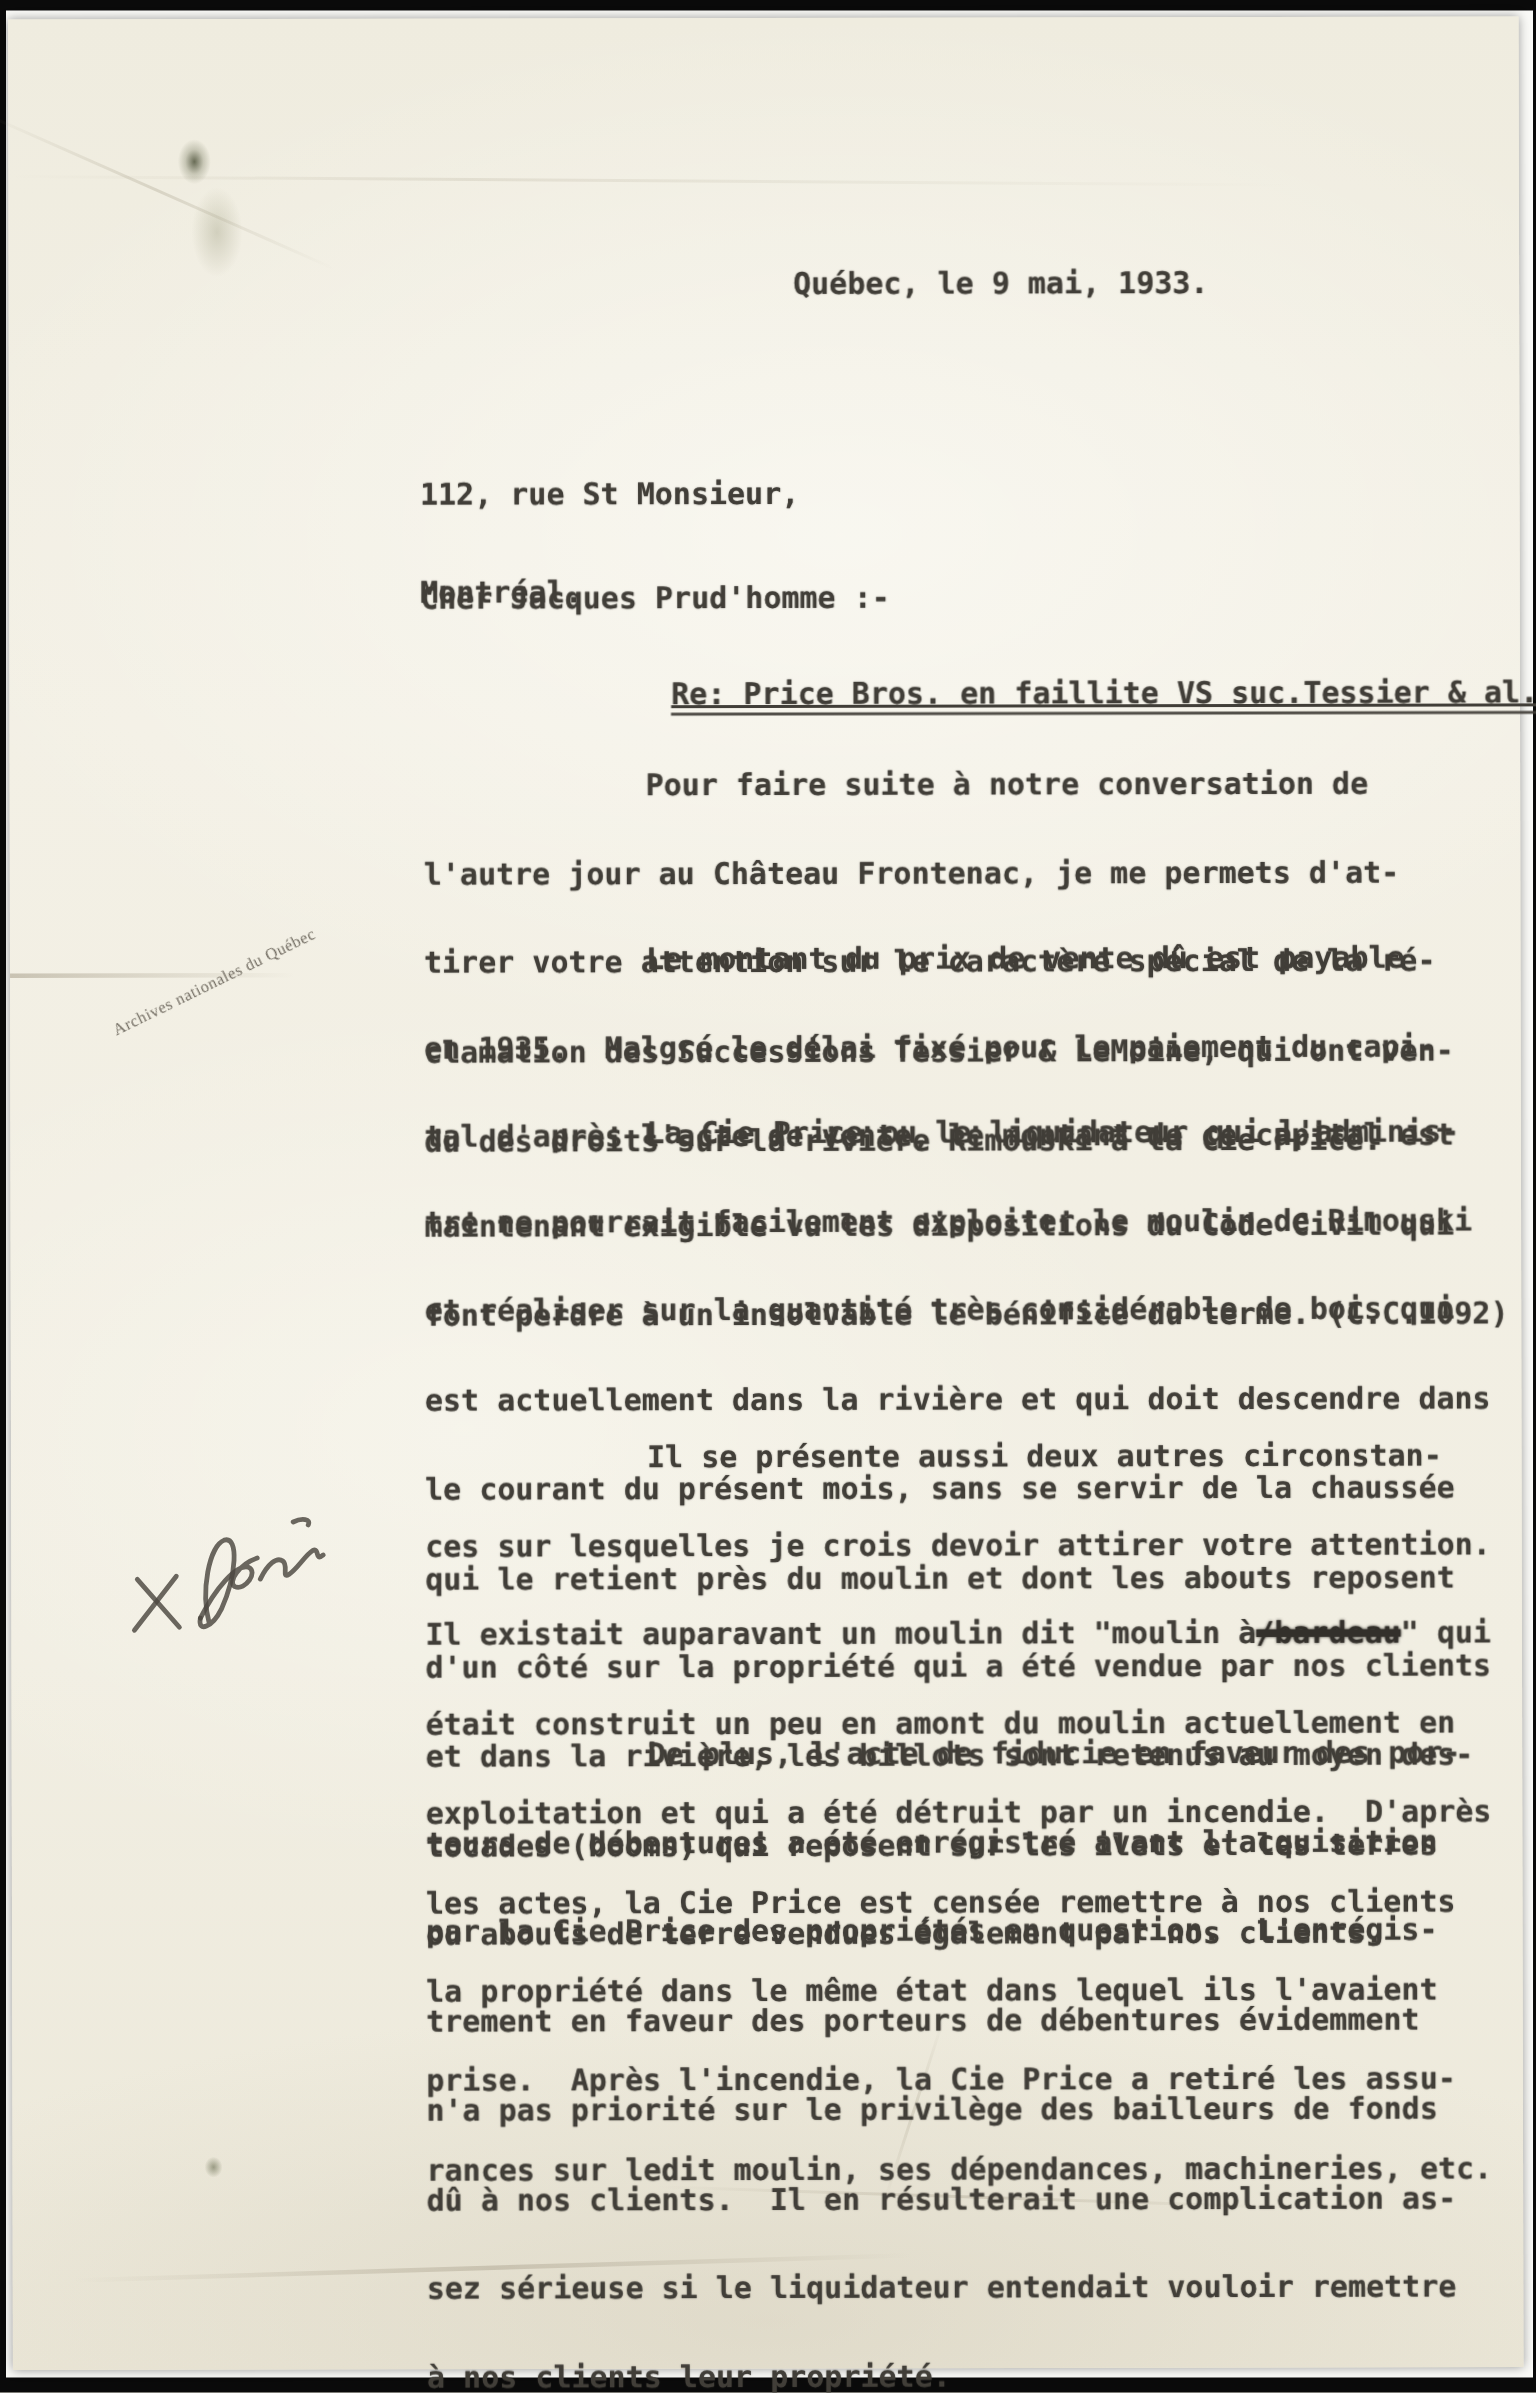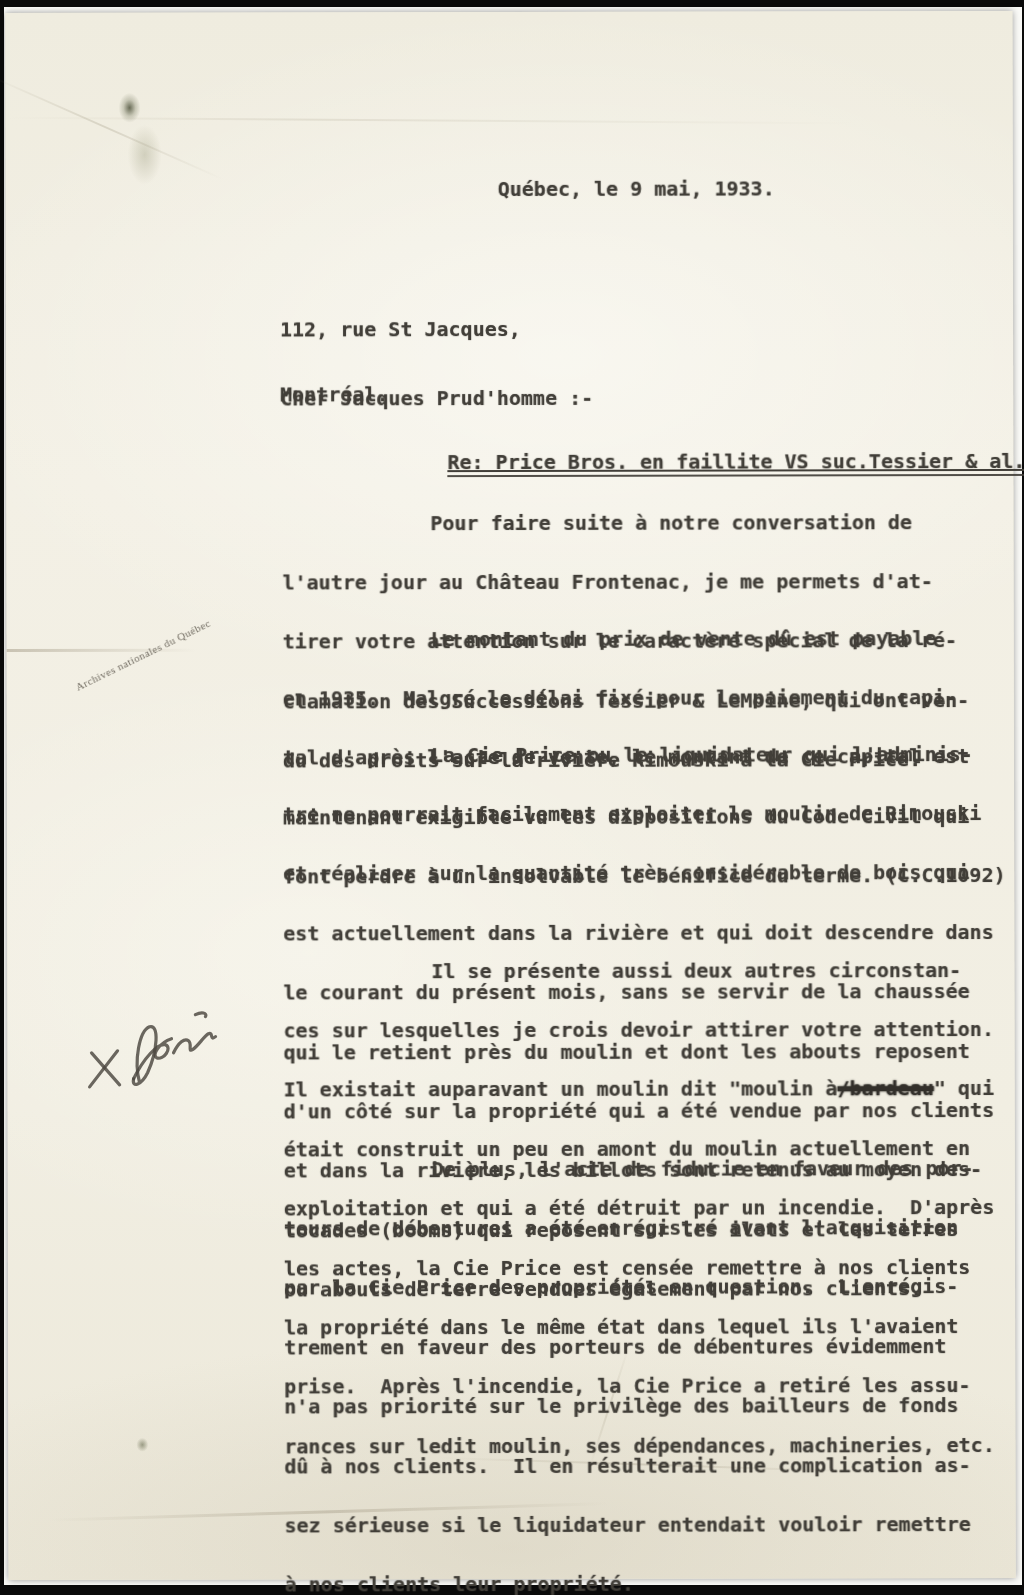--- a/index.html
+++ b/index.html
@@ -45,21 +45,21 @@
     background:radial-gradient(closest-side, rgba(150,150,120,.35), rgba(150,150,120,0));}
   .stain-3{left:128px;top:1425px;width:12px;height:14px;
     background:radial-gradient(closest-side, rgba(90,95,65,.55), rgba(90,95,65,0));}
 
   .typed{
     color:#413e38;font-weight:bold;font-size:20px;line-height:19.8px;
     white-space:pre;text-shadow:0 0 1px rgba(63,60,54,.6);
     filter:blur(.25px);
   }
   .blk{position:absolute;}
-  .date-line{left:492px;top:168px;}
+  .date-line{left:523px;top:168px;}
   .recipient{left:274px;top:264px;line-height:21.6px;}
   .salutation{left:274px;top:377px;}
   .subject{left:393px;top:421px;}
   .subject .u{
     border-bottom:2px solid rgba(63,60,54,.9);
     text-decoration:underline;padding-bottom:1px;
   }
   .para{left:276px;}
   .p1{top:462px;}
   .p2{top:578px;}
@@ -95,21 +95,21 @@
   <div class="crease crease-b1"></div>
   <div class="crease crease-b2"></div>
   <div class="crease crease-v1"></div>
   <div class="stain stain-1"></div>
   <div class="stain stain-2"></div>
   <div class="stain stain-3"></div>
 
   <div class="blk typed date-line">Québec, le 9 mai, 1933.</div>
 
   <div class="blk typed recipient">
-    <div>112, rue St Jacques,</div>
+    <div>112, rue St Monsieur,</div>
     <div>Montréal.</div>
   </div>
 
   <div class="blk typed salutation">Cher Jacques Prud'homme :-</div>
 
   <div class="blk typed subject">
     <span class="u">Re: Price Bros. en faillite VS suc.Tessier &amp; al.</span>
   </div>
 
   <div class="blk typed para p1">

